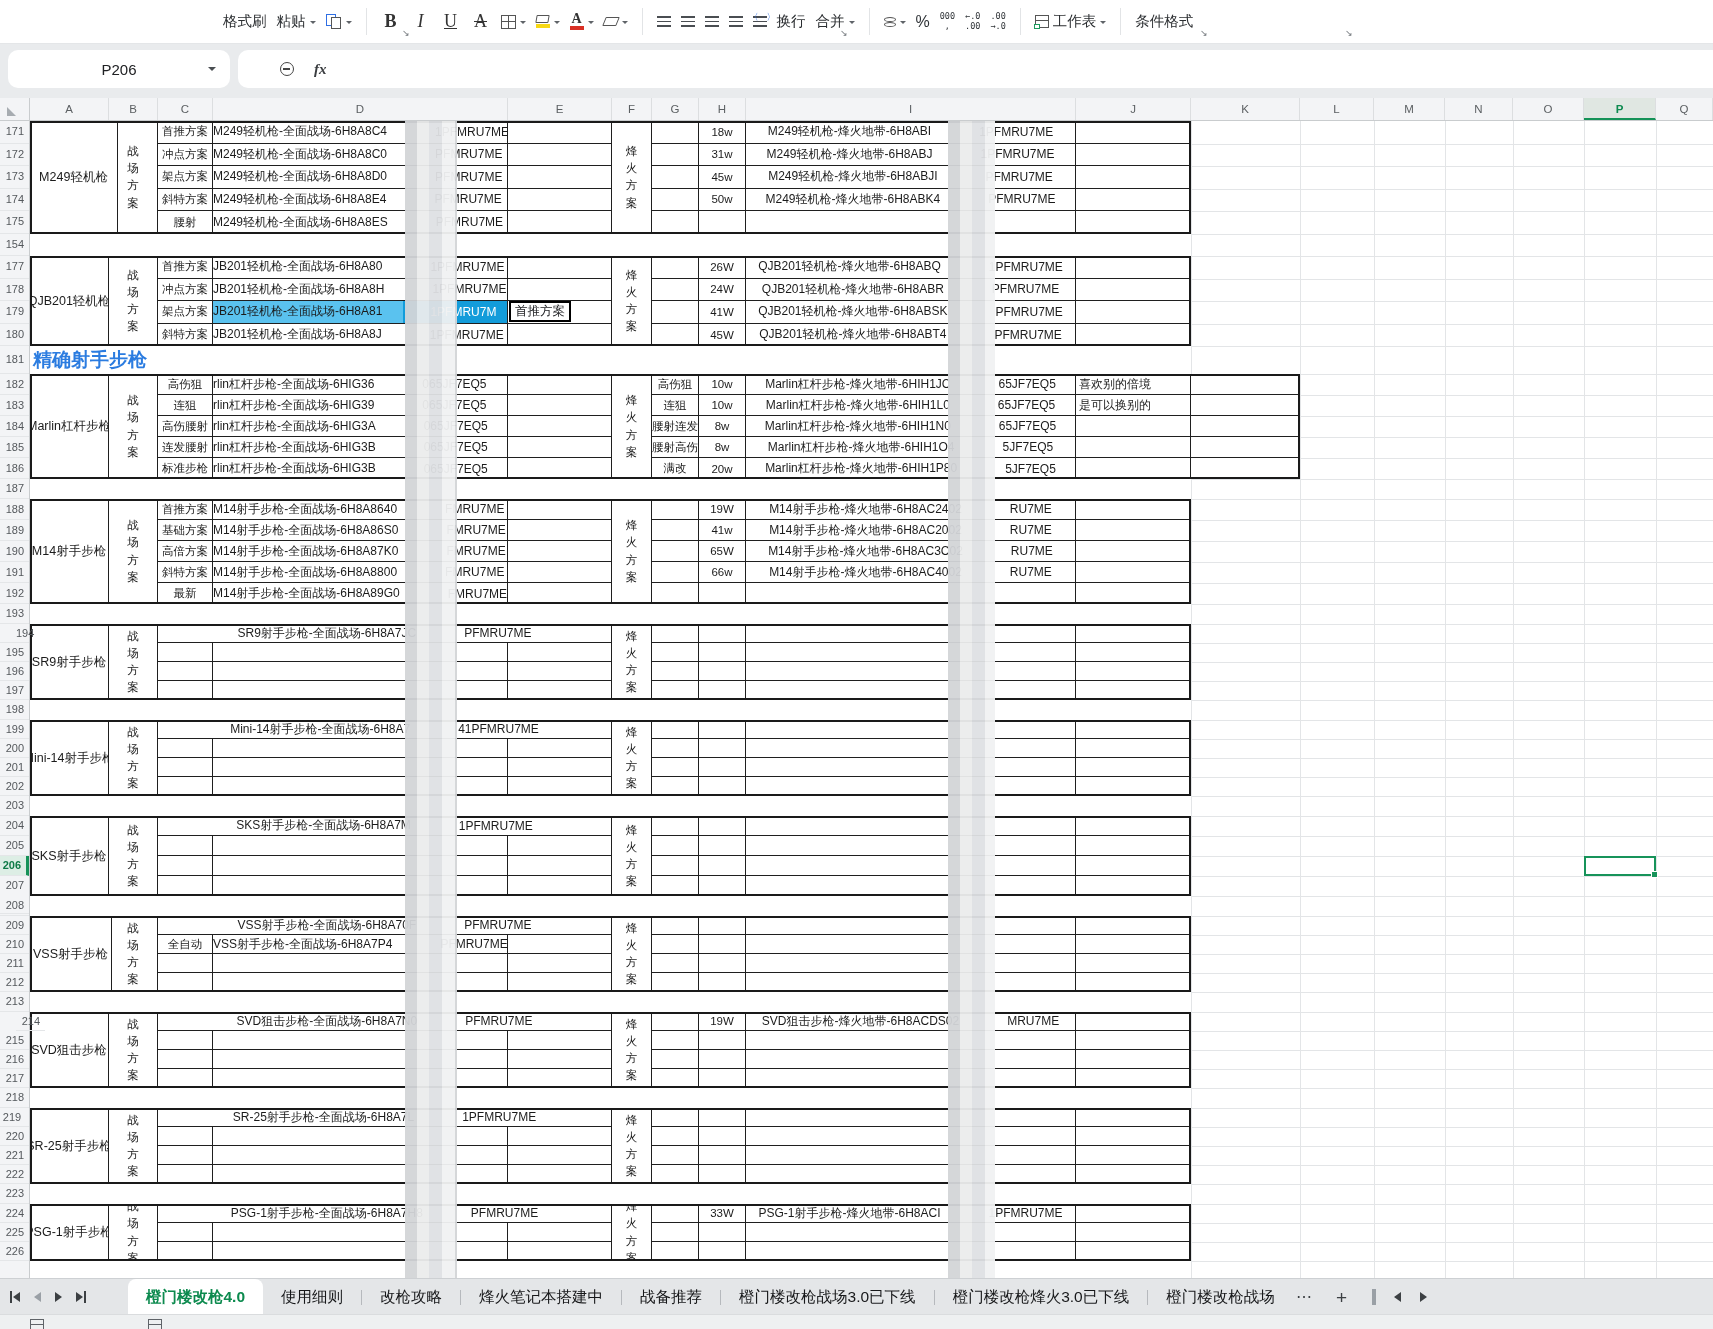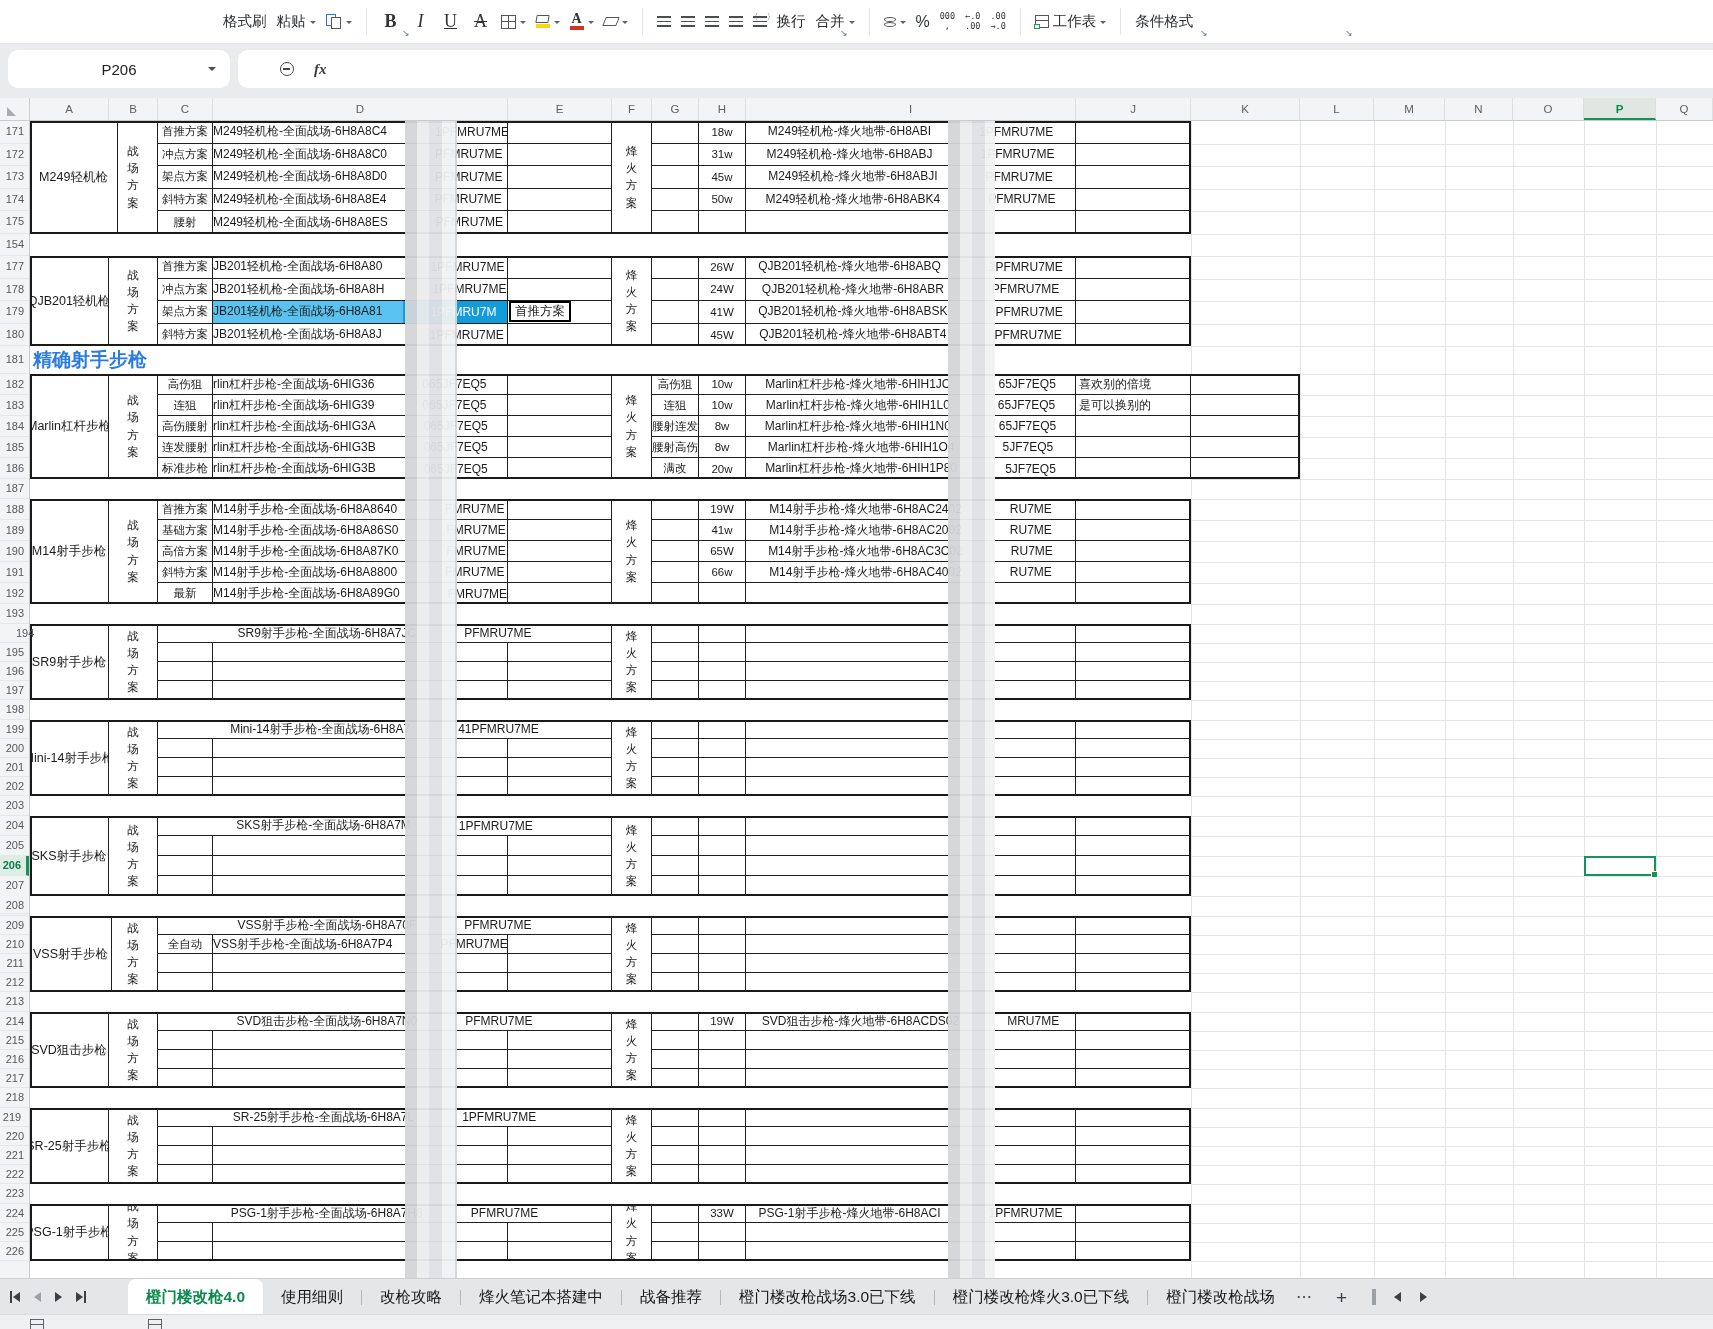--- a/index.html
+++ b/index.html
@@ -281,21 +281,21 @@
       <div class="gcell" style="top: 695px; height: 20px; line-height: 19px;">204</div>
       <div class="gcell" style="top: 715px; height: 20px; line-height: 19px;">205</div>
       <div class="gcell active" style="top: 735px; height: 20px; line-height: 19px;">206</div>
       <div class="gcell" style="top: 755px; height: 38px; line-height: 19px;">207</div>
       <div class="gcell" style="top: 775px; height: 20px; line-height: 19px;">208</div>
       <div class="gcell" style="top: 795px; height: 19px; line-height: 18px;">209</div>
       <div class="gcell" style="top: 814px; height: 19px; line-height: 18px;">210</div>
       <div class="gcell" style="top: 833px; height: 19px; line-height: 18px;">211</div>
       <div class="gcell" style="top: 852px; height: 19px; line-height: 18px;">212</div>
       <div class="gcell" style="top: 871px; height: 20px; line-height: 19px;">213</div>
-      <div class="gcell" style="top: 891px; height: 19px; line-height: 18px;">214</div>
+      <div class="gcell" style="top: 891px; height: 19px; line-height: 18px; margin-left: 16px;">214</div>
       <div class="gcell" style="top: 910px; height: 19px; line-height: 18px;">215</div>
       <div class="gcell" style="top: 929px; height: 19px; line-height: 18px;">216</div>
       <div class="gcell" style="top: 948px; height: 19px; line-height: 18px;">217</div>
       <div class="gcell" style="top: 967px; height: 20px; line-height: 19px;">218</div>
       <div class="gcell" style="top: 987px; height: 19px; line-height: 18px; text-align: center;">219</div>
       <div class="gcell" style="top: 1006px; height: 19px; line-height: 18px;">220</div>
       <div class="gcell" style="top: 1025px; height: 19px; line-height: 18px;">221</div>
       <div class="gcell" style="top: 1044px; height: 19px; line-height: 18px;">222</div>
       <div class="gcell" style="top: 1063px; height: 20px; line-height: 19px;">223</div>
       <div class="gcell" style="top: 1083px; height: 19px; line-height: 18px;">224</div>

